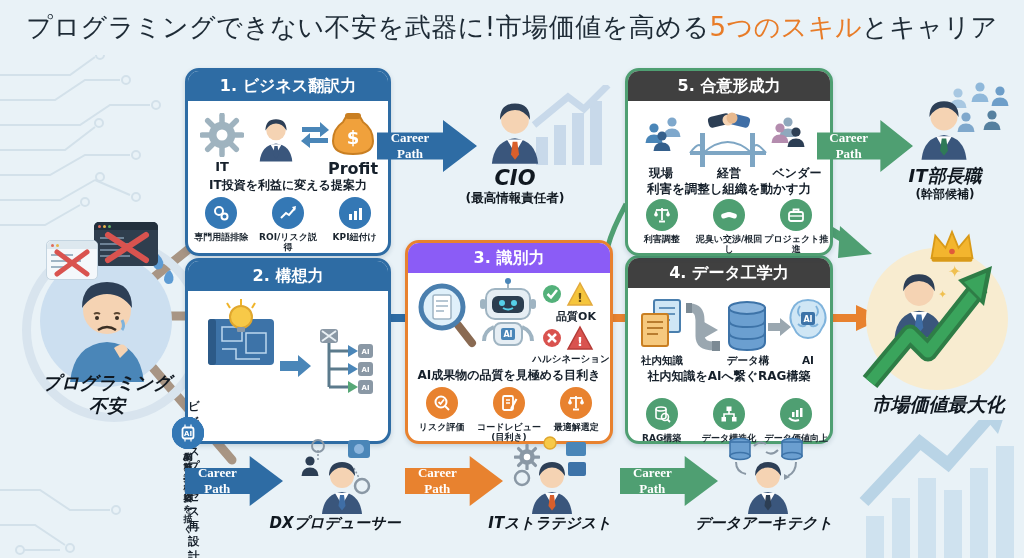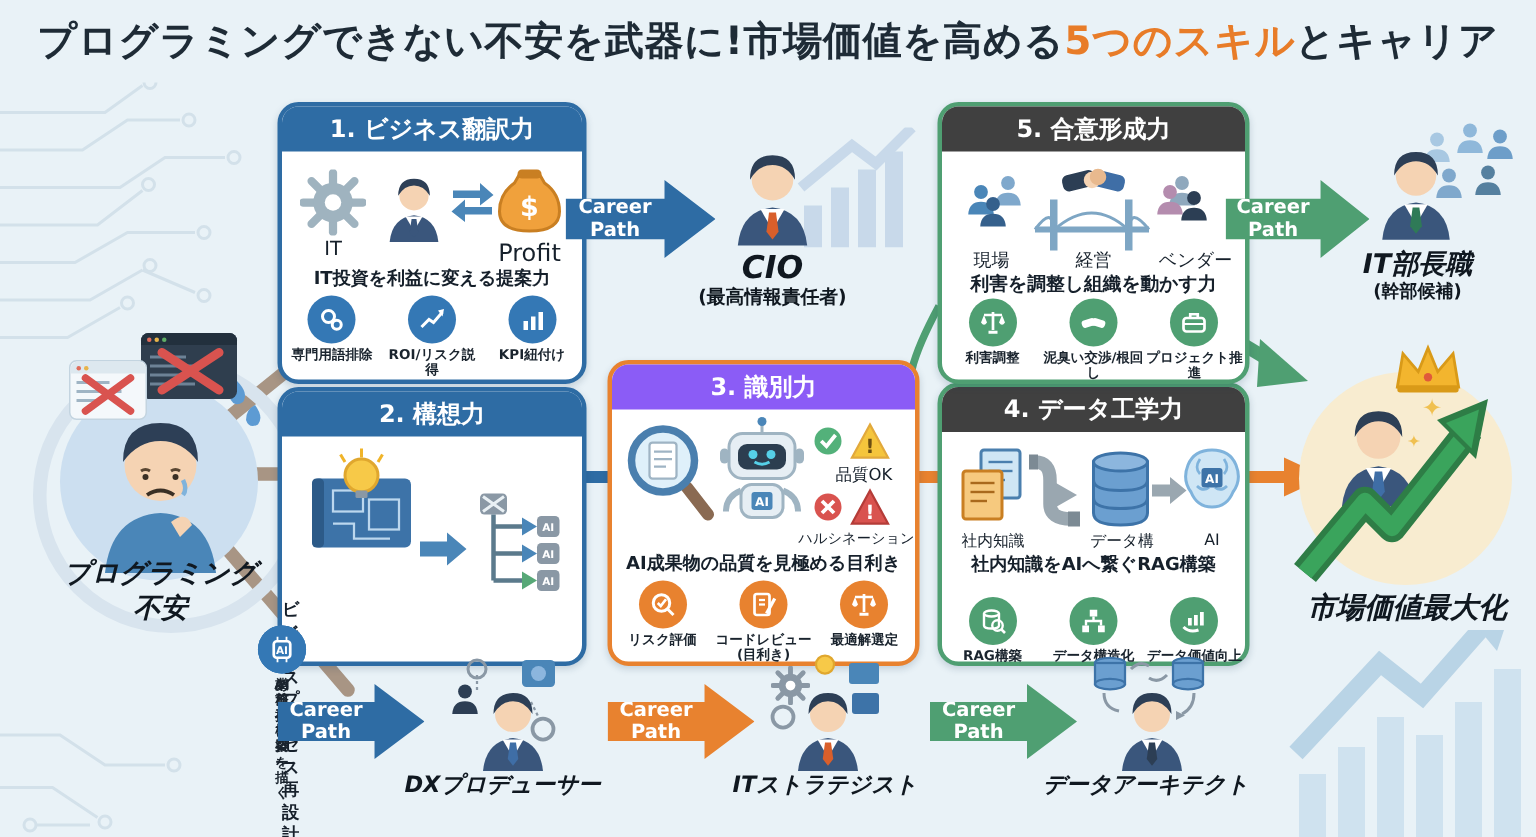--- a/index.html
+++ b/index.html
@@ -2,40 +2,40 @@
 <html><head>
 <meta charset="utf-8">
 <style>
   html,body{margin:0;padding:0;}
   #canvas{position:relative;width:1024px;height:558px;background:#e9f2f7;overflow:hidden;
           font-family:"DejaVu Sans","Liberation Sans",sans-serif;color:#1e2b36;}
   .abs{position:absolute;}
   .deco{position:absolute;z-index:0;}
   .connectors{position:absolute;left:0;top:0;z-index:1;}
   .lvl2{z-index:2;}
-  .title{left:0;top:10px;width:1024px;text-align:center;font-size:26px;font-weight:700;
+  .title{left:0;top:10px;width:1024px;text-align:center;font-size:26px;font-weight:400;
          letter-spacing:0.5px;z-index:3;}
   .title .hl{color:#e87c28;}
   
   .skill{position:absolute;background:#fff;border-radius:14px;box-shadow:0 2px 5px rgba(30,60,90,.18);z-index:2;}
   .skill .hdr{height:30px;border-radius:11px 11px 0 0;color:#fff;font-weight:800;font-size:16px;
               display:flex;align-items:center;justify-content:center;}
   .b-blue{border:3px solid #2e6ca4;} .b-blue .hdr{background:#2e6ca4;}
   .b-orange{border:3px solid #e8822f;} .b-orange .hdr{background:#8b5cf6;}
   .b-green{border:3px solid #4f9f72;} .b-green .hdr{background:#404040;}
   .caption{position:absolute;left:0;width:100%;text-align:center;font-size:12px;font-weight:800;color:#16202b;}
   .badges{position:absolute;left:0;width:100%;display:flex;justify-content:space-around;align-items:flex-start;}
   .badge{display:flex;flex-direction:column;align-items:center;width:33%;}
   .badge .circ{width:32px;height:32px;border-radius:50%;display:flex;align-items:center;justify-content:center;}
   .c-blue{background:#3478b5;} .c-orange{background:#e8822f;} .c-green{background:#4f9f72;}
   .badge .lbl{margin-top:3px;font-size:9px;font-weight:800;color:#1a242e;text-align:center;
               white-space:pre-line;line-height:1.15;}
-  .mainlbl{font-size:12px;font-weight:400;color:#16202b;text-align:center;}
+  .mainlbl{font-size:12px;font-weight:700;color:#16202b;text-align:center;}
   
-  .cp{position:absolute;z-index:2;display:flex;align-items:center;}
+  .cp{position:absolute;z-index:2;display:flex;align-items:center;font-family:Liberation Serif, serif;}
   .cp .shape{width:100%;height:100%;clip-path:polygon(0 24%,66% 24%,66% 0,100% 50%,66% 100%,66% 76%,0 76%);
              display:flex;align-items:center;}
   .cp .shape span{width:66%;text-align:center;color:#fff;font-weight:800;font-size:13px;}
   .cp-blue .shape{background:#2e6ca4;} .cp-orange .shape{background:#e8822f;} .cp-green .shape{background:#4f9f72;}
   .figname{position:absolute;text-align:center;font-weight:800;color:#101820;z-index:2;font-style:italic;}
   .figsub{position:absolute;text-align:center;font-weight:700;color:#101820;z-index:2;}
   .goal-circle{position:absolute;width:142px;height:142px;border-radius:50%;background:#f8ecd0;z-index:2;}
   .src-ring{position:absolute;width:166px;height:166px;border-radius:50%;border:9px solid #d8e4ee;z-index:1;}
   .src-circle{position:absolute;width:132px;height:132px;border-radius:50%;background:#ccdff0;z-index:2;}
   .codewin{position:absolute;border-radius:5px;z-index:3;}

